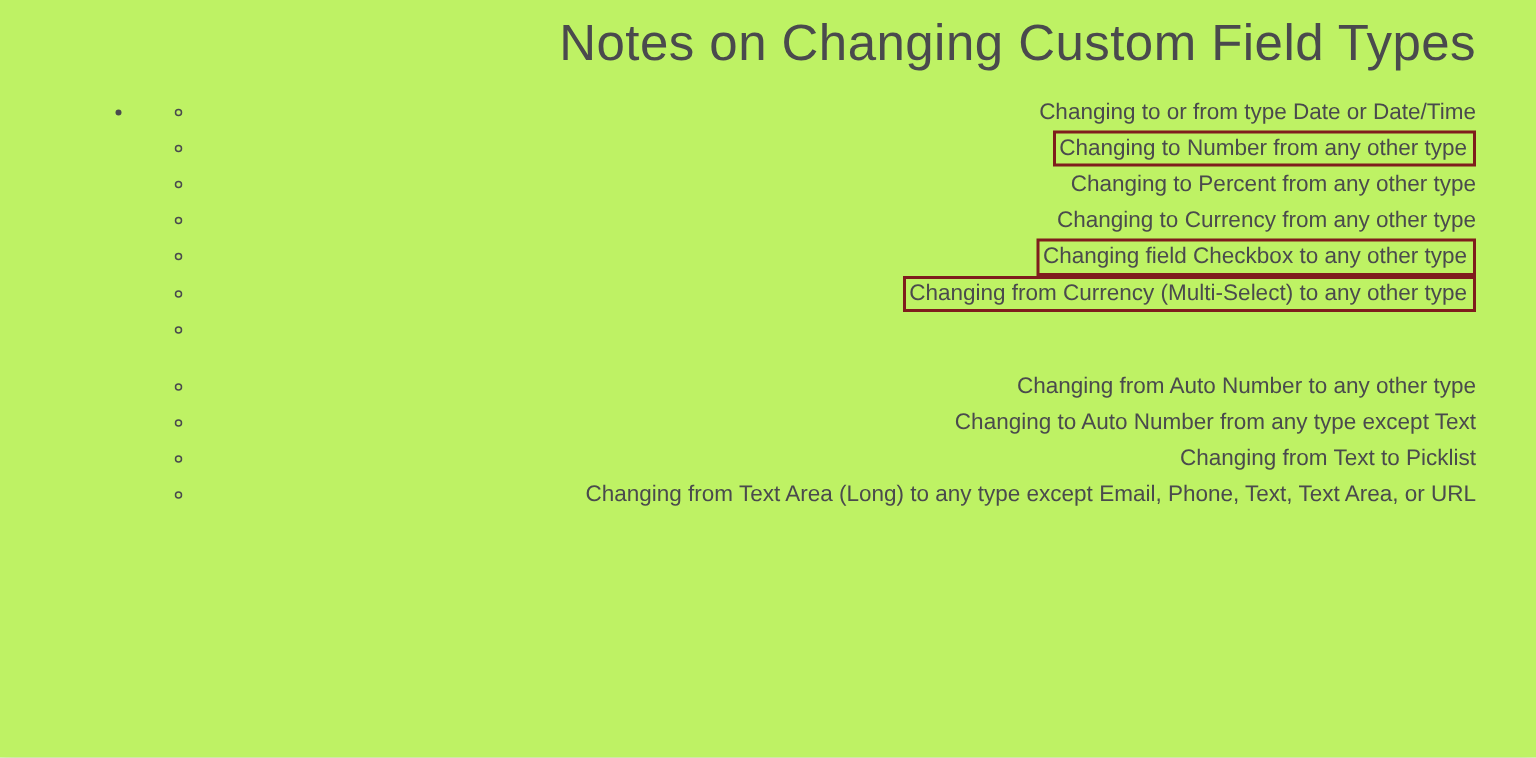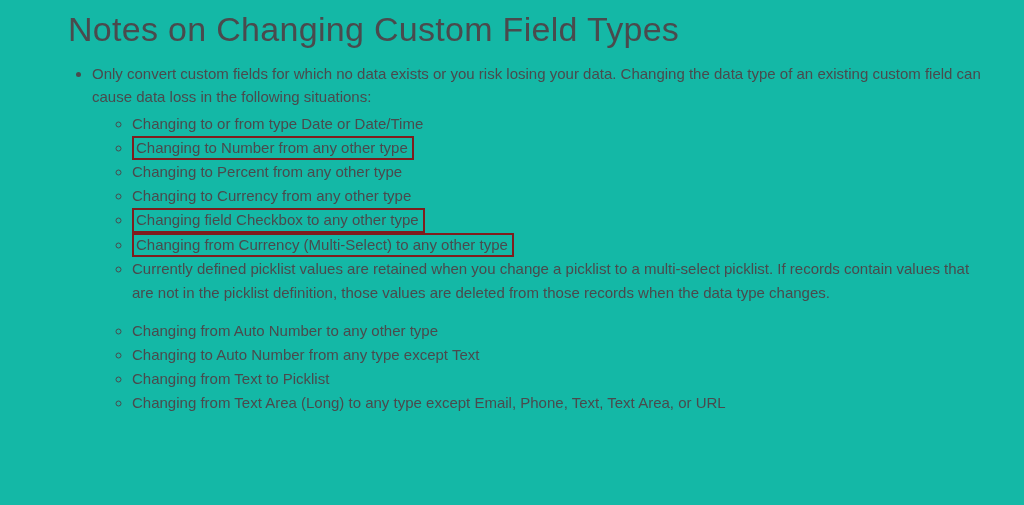--- a/index.html
+++ b/index.html
@@ -4,27 +4,28 @@
 <style>
   html, body {
     margin: 0;
     padding: 0;
     background: #f5f5f5;
   }
   .page {
     width: 1024px;
     height: 505px;
     margin: 0;
-    background: #14b8a6;
+    background: #bef264;
     box-sizing: border-box;
     font-family: "Segoe UI", "Helvetica Neue", Arial, sans-serif;
     color: #3e3e42;
     position: relative;
     padding: 10px 40px 26px 68px;
     box-shadow: 0 4px 10px rgba(0,0,0,0.2);
+    text-align: right;
   }
   .title {
     font-size: 34px;
     font-weight: 300;
     color: #4a4a4d;
     margin: 0 0 14px 0;
     letter-spacing: 0.3px;
   }
   .intro {
     font-size: 15px;
@@ -65,21 +66,20 @@
   }
 </style>
 </head>
 <body>
 
 <div class="page">
   <h1 class="title">Notes on Changing Custom Field Types</h1>
 
   <ul class="top">
     <li>
-      <span>Only convert custom fields for which no data exists or you risk losing your data. Changing the data type of an existing custom field can cause data loss in the following situations:</span>
 
       <ul class="sub1">
         <li>
           <span>Changing to or from type Date or Date/Time</span>
         </li>
         <li>
           <span class="hl">Changing to Number from any other type</span>
         </li>
         <li>
           <span>Changing to Percent from any other type</span>
@@ -87,21 +87,20 @@
         <li>
           <span>Changing to Currency from any other type</span>
         </li>
         <li>
           <span class="hl">Changing field Checkbox to any other type</span>
         </li>
         <li>
           <span class="hl">Changing from Currency (Multi-Select) to any other type</span>
         </li>
         <li>
-          <span class="desc">Currently defined picklist values are retained when you change a picklist to a multi-select picklist. If records contain values that are not in the picklist definition, those values are deleted from those records when the data type changes.</span>
         </li>
       </ul>
 
       <ul class="sub2">
         <li>
           <span>Changing from Auto Number to any other type</span>
         </li>
         <li>
           <span>Changing to Auto Number from any type except Text</span>
         </li>

